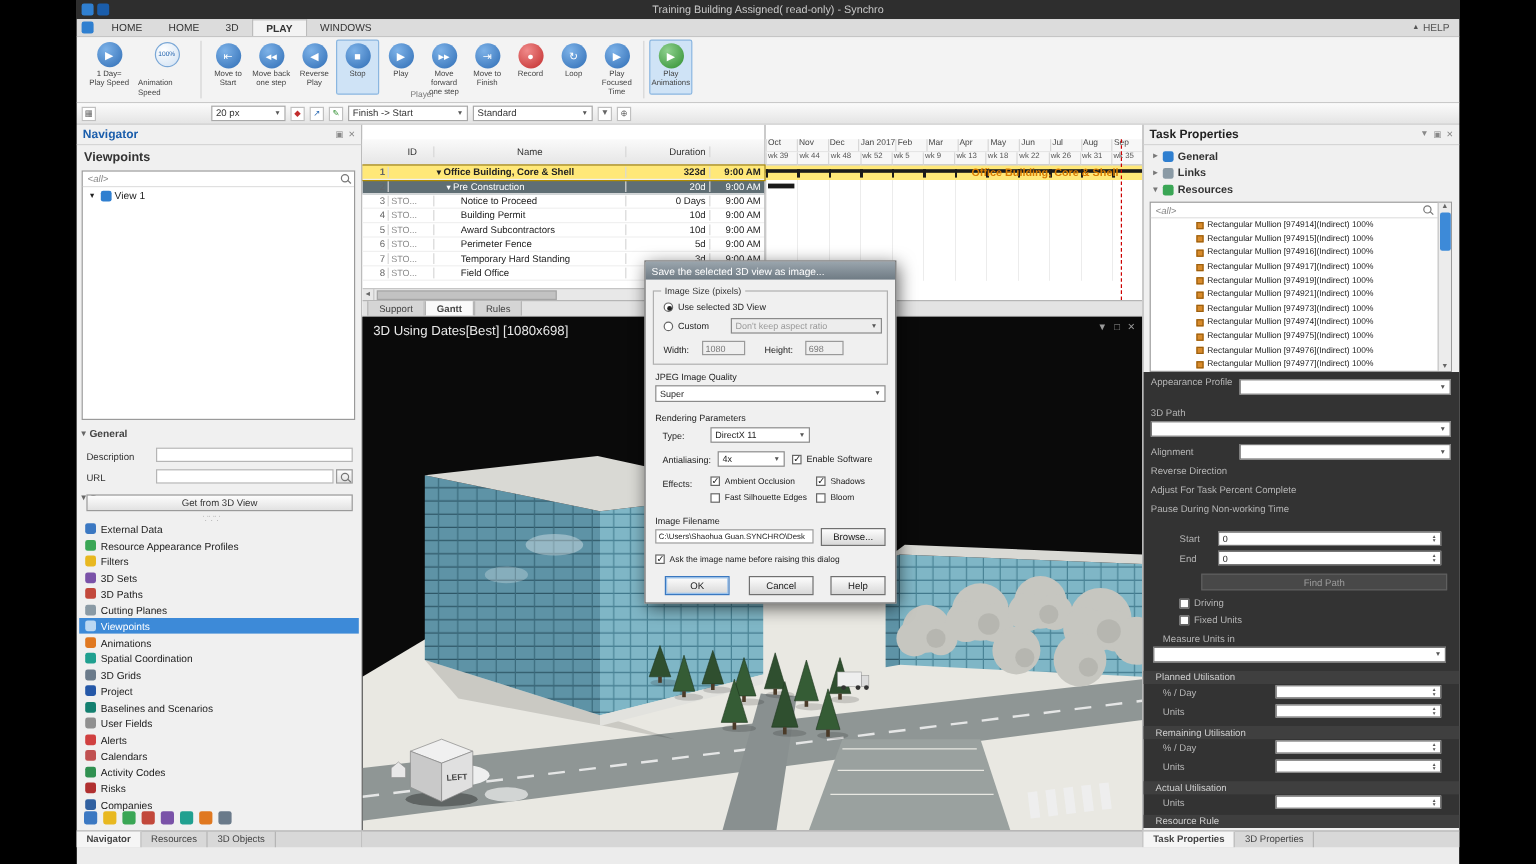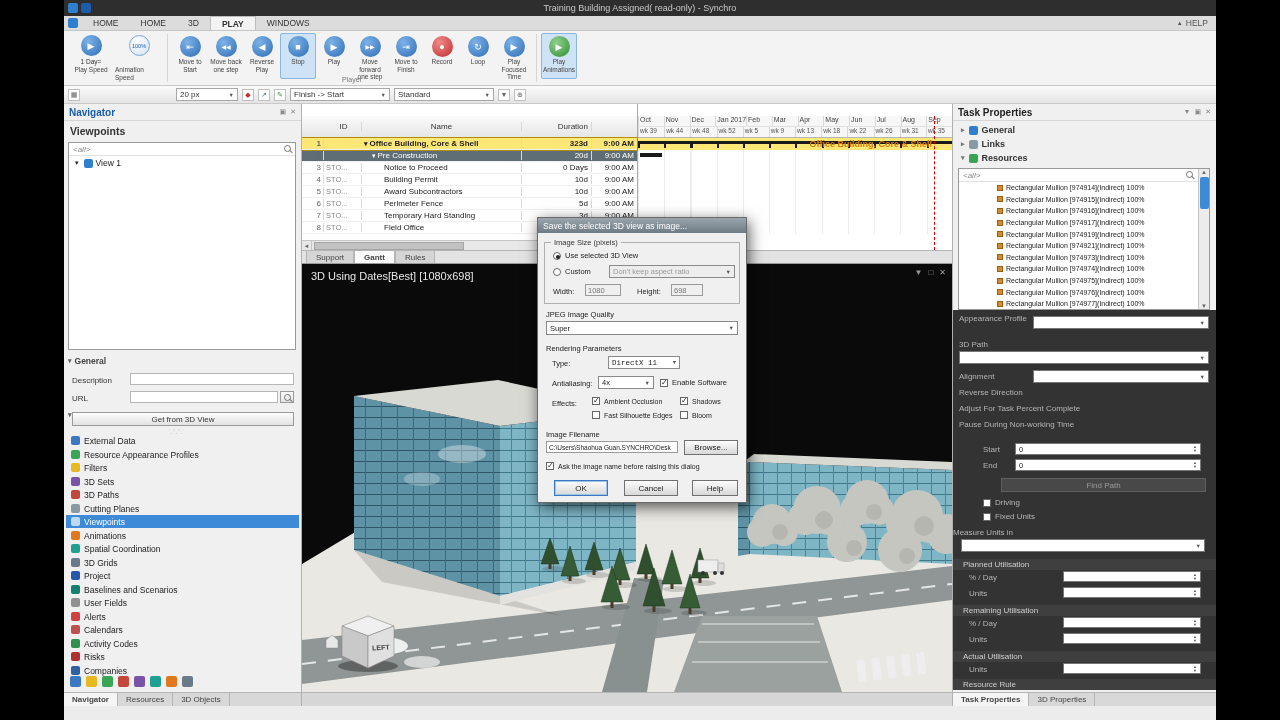--- a/index.html
+++ b/index.html
@@ -819,21 +819,21 @@
         <span>Find Path</span>
       </div>
     <div class="cbrow" style="left:30px;top:394px;">
         <span class="cb"></span>
         <span>Driving</span>
       </div>
     <div class="cbrow" style="left:30px;top:408px;">
         <span class="cb"></span>
         <span>Fixed Units</span>
       </div>
-    <span class="dlabel" style="left:0;top:424px;">Measure Units in</span>
+    <span class="dlabel" style="left:16px;top:424px;">Measure Units in</span>
     <div class="ddw" style="left:8px;top:435px;width:244px;">
         <span class="ddv"></span>
         <span class="caret">▼</span>
       </div>
 
     <div class="dband" style="top:455px;">
         <span>Planned Utilisation</span>
       </div>
     <span class="dlabel" style="left:16px;top:469px;">% / Day</span>
     <div class="sfield" style="left:110px;top:467px;width:138px;height:11px;">
@@ -927,21 +927,21 @@
   </div>
 
   <span class="dlglabel" style="left:8px;top:92px;">JPEG Image Quality</span>
   <div class="dlgdd" style="left:8px;top:103px;width:192px;height:14px;">
       <span class="ddv">Super</span>
       <span class="caret">▼</span>
     </div>
 
   <span class="dlglabel" style="left:8px;top:126px;">Rendering Parameters</span>
   <span class="dlglabel" style="left:14px;top:141px;">Type:</span>
-  <div class="dlgdd" style="left:70px;top:138px;width:72px;font-family:Liberation Mono, monospace;">
+  <div class="dlgdd" style="left:54px;top:138px;width:83px;">
       <span class="ddv">DirectX 11</span>
       <span class="caret">▼</span>
     </div>
   <span class="dlglabel" style="left:14px;top:161px;">Antialiasing:</span>
   <div class="dlgdd" style="left:60px;top:158px;width:56px;">
       <span class="ddv">4x</span>
       <span class="caret">▼</span>
     </div>
   <div class="drow" style="left:122px;top:160px;">
     <span class="cb on"></span>

